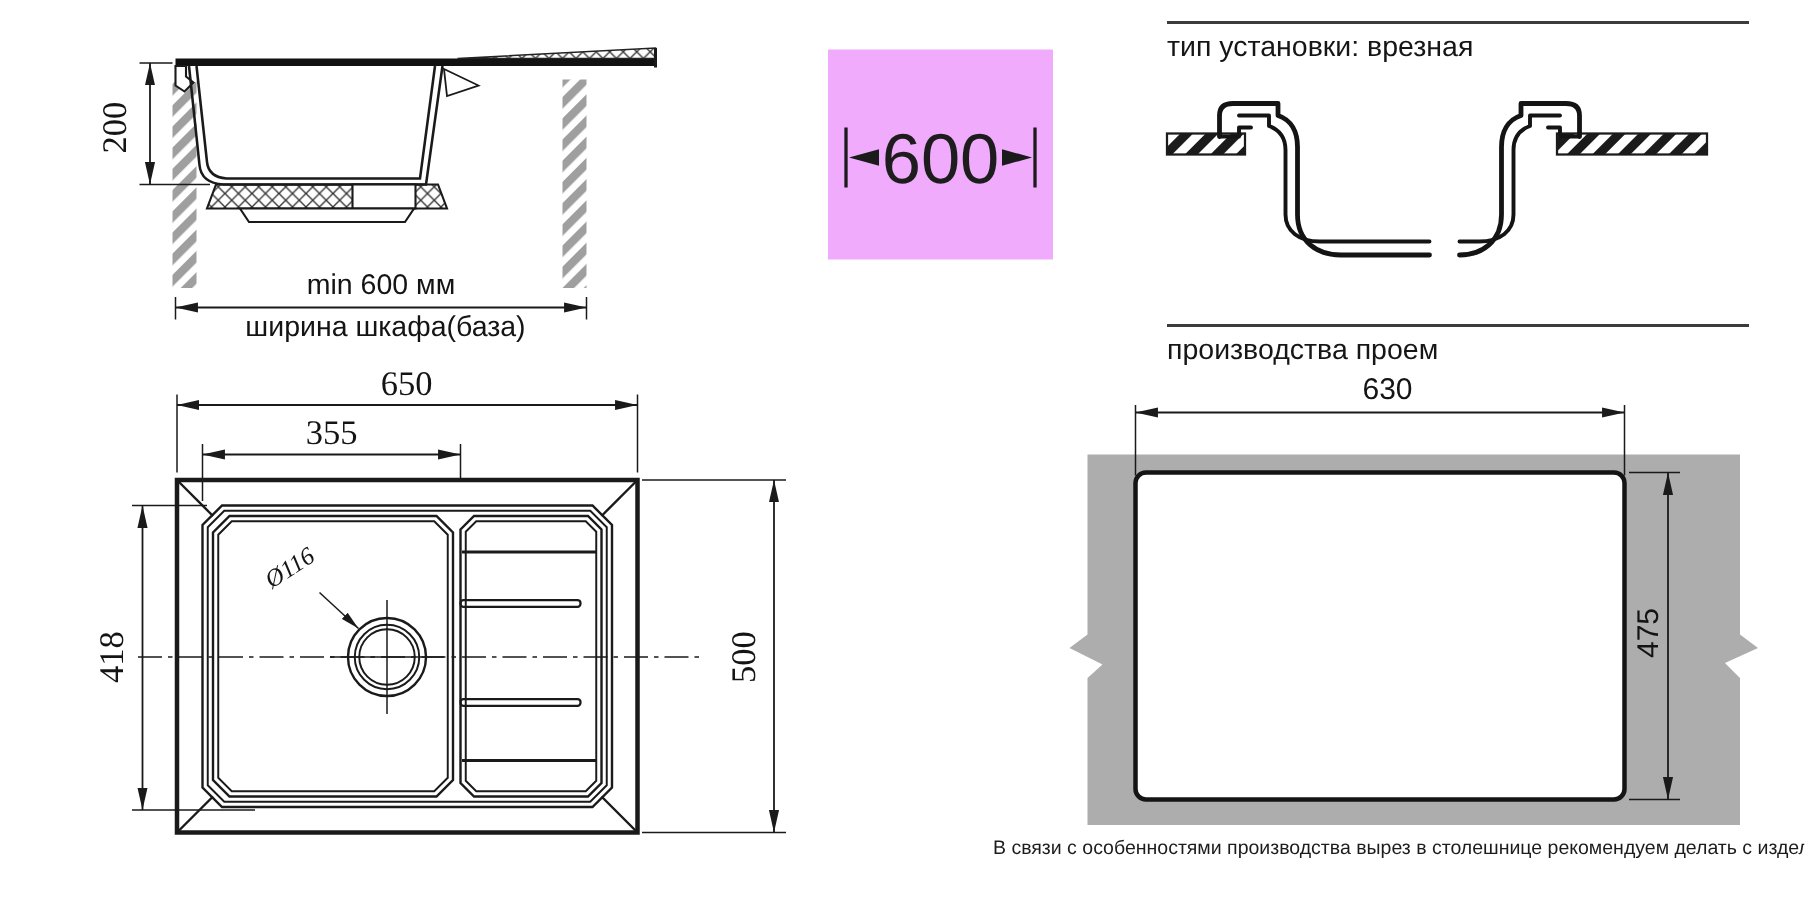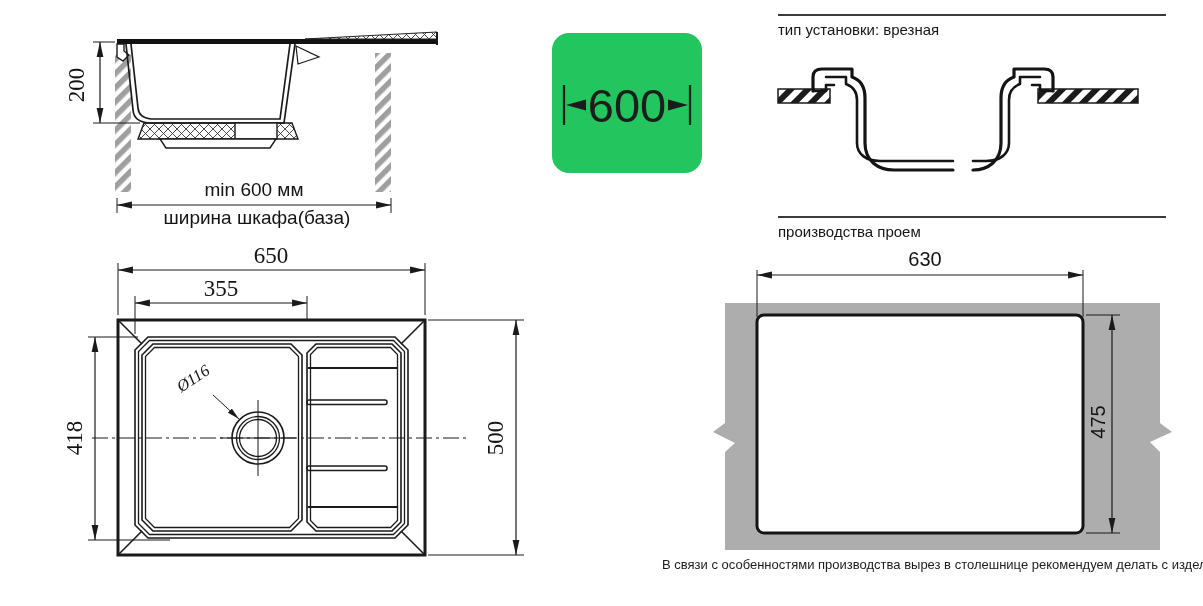--- a/index.html
+++ b/index.html
@@ -1,20 +1,20 @@
 <!DOCTYPE html>
 <html><head>
 <meta charset="utf-8">
 <style>
   html,body{margin:0;padding:0;background:#fff;}
   .canvas{position:relative;width:1203px;height:606px;background:#ffffff;
           font-family:"Liberation Sans",sans-serif;color:#1a1a1a;overflow:hidden;}
   .abs{position:absolute;}
-  .heading{border-top:2px solid #3c3c3c;padding-top:5px;font-size:15px;color:#161616;}
-  .badge{background:#22c55e;border-radius:17px;}
+  .heading{border-top:2px solid #3c3c3c;padding-top:5px;font-size:19px;color:#161616;}
+  .badge{background:#f0abfc;}
   .note{font-size:13px;color:#1c1c1c;white-space:nowrap;}
   svg{display:block;}
   svg text{fill:#141414;}
   .dimSerif{font-family:"Liberation Serif",serif;font-size:23px;}
   .dimSerifI{font-family:"Liberation Serif",serif;font-style:italic;font-size:16.5px;}
   .dimSans{font-size:19px;}
   .dimSans20{font-size:20px;}
   .badgeNum{font-size:47px;fill:#1d1d1d;}
 </style>
 </head>

